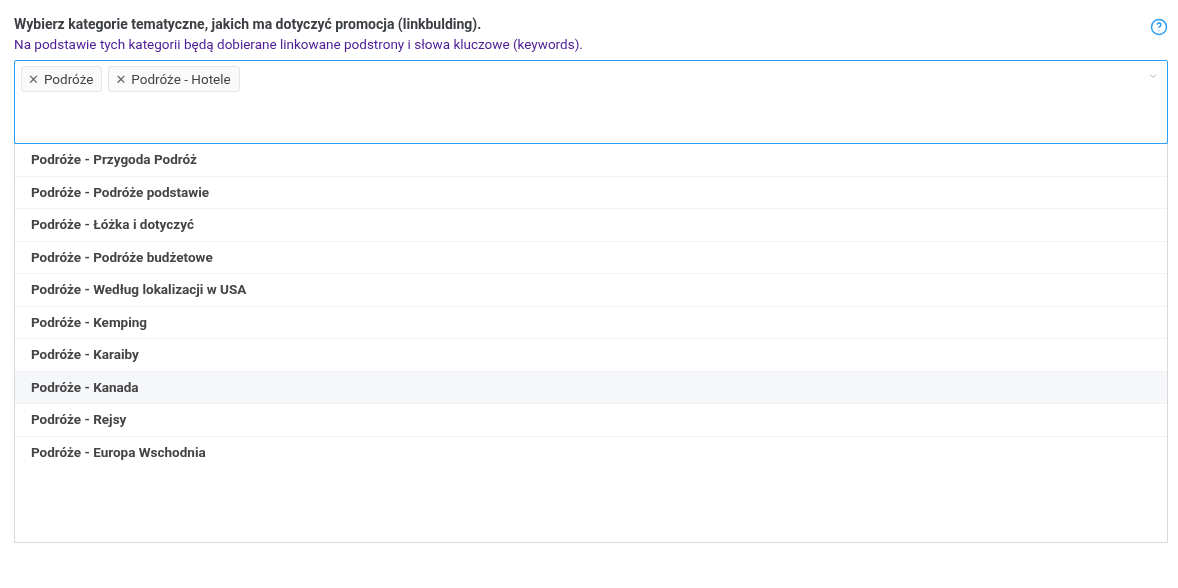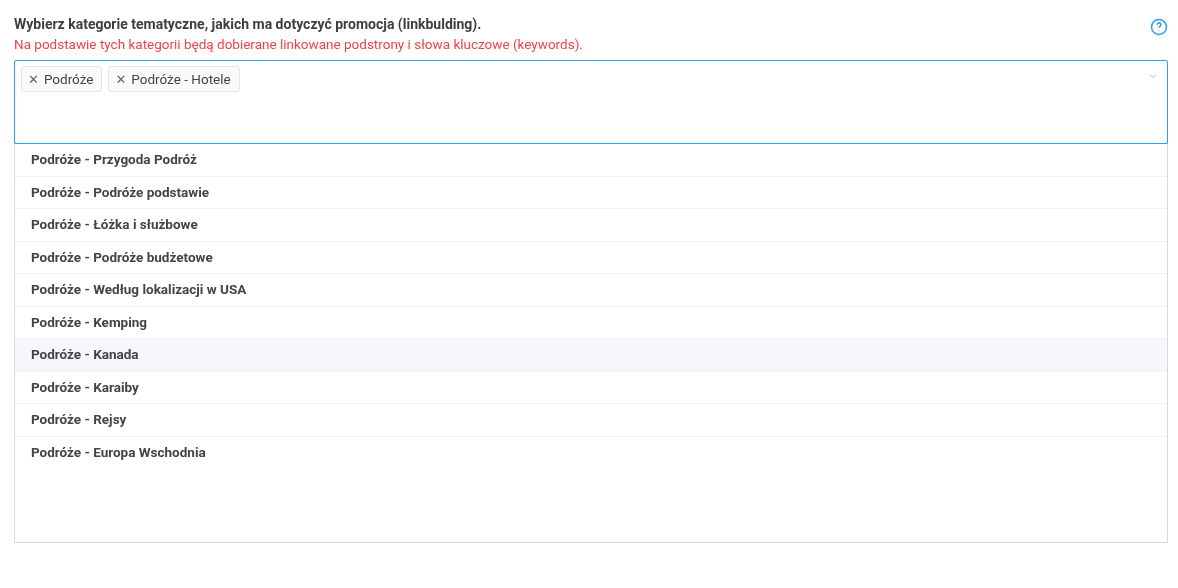--- a/index.html
+++ b/index.html
@@ -20,21 +20,21 @@
       margin-bottom: 8px;
     }
     .header-text { flex: 1; }
     .title {
       font-weight: 700;
       color: #3b3f44;
       font-size: 14px;
       margin-bottom: 4px;
     }
     .subtitle {
-      color: #ef4444;
+      color: #4c1d95;
       font-size: 13.5px;
     }
     .help-icon {
       margin-top: 2px;
       width: 18px;
       height: 18px;
       flex-shrink: 0;
     }
     .help-icon svg { display: block; }
 
@@ -139,22 +139,22 @@
     <svg width="12" height="12" viewBox="0 0 24 24" fill="none" stroke="#b0b0b0" stroke-width="2">
       <polyline points="6 9 12 15 18 9"></polyline>
     </svg>
   </span>
 </div>
 
 <div class="dropdown-panel">
   <div class="options-scroll" id="options-scroll">
       <div class="option">Podróże - Przygoda Podróż</div>
       <div class="option">Podróże - Podróże podstawie</div>
-      <div class="option">Podróże - Łóżka i służbowe</div>
+      <div class="option">Podróże - Łóżka i dotyczyć</div>
       <div class="option">Podróże - Podróże budżetowe</div>
       <div class="option">Podróże - Według lokalizacji w USA</div>
       <div class="option">Podróże - Kemping</div>
+      <div class="option">Podróże - Karaiby</div>
       <div class="option hovered">Podróże - Kanada</div>
-      <div class="option">Podróże - Karaiby</div>
       <div class="option">Podróże - Rejsy</div>
       <div class="option">Podróże - Europa Wschodnia</div>
     </div>
 </div>
 
 </body></html>

